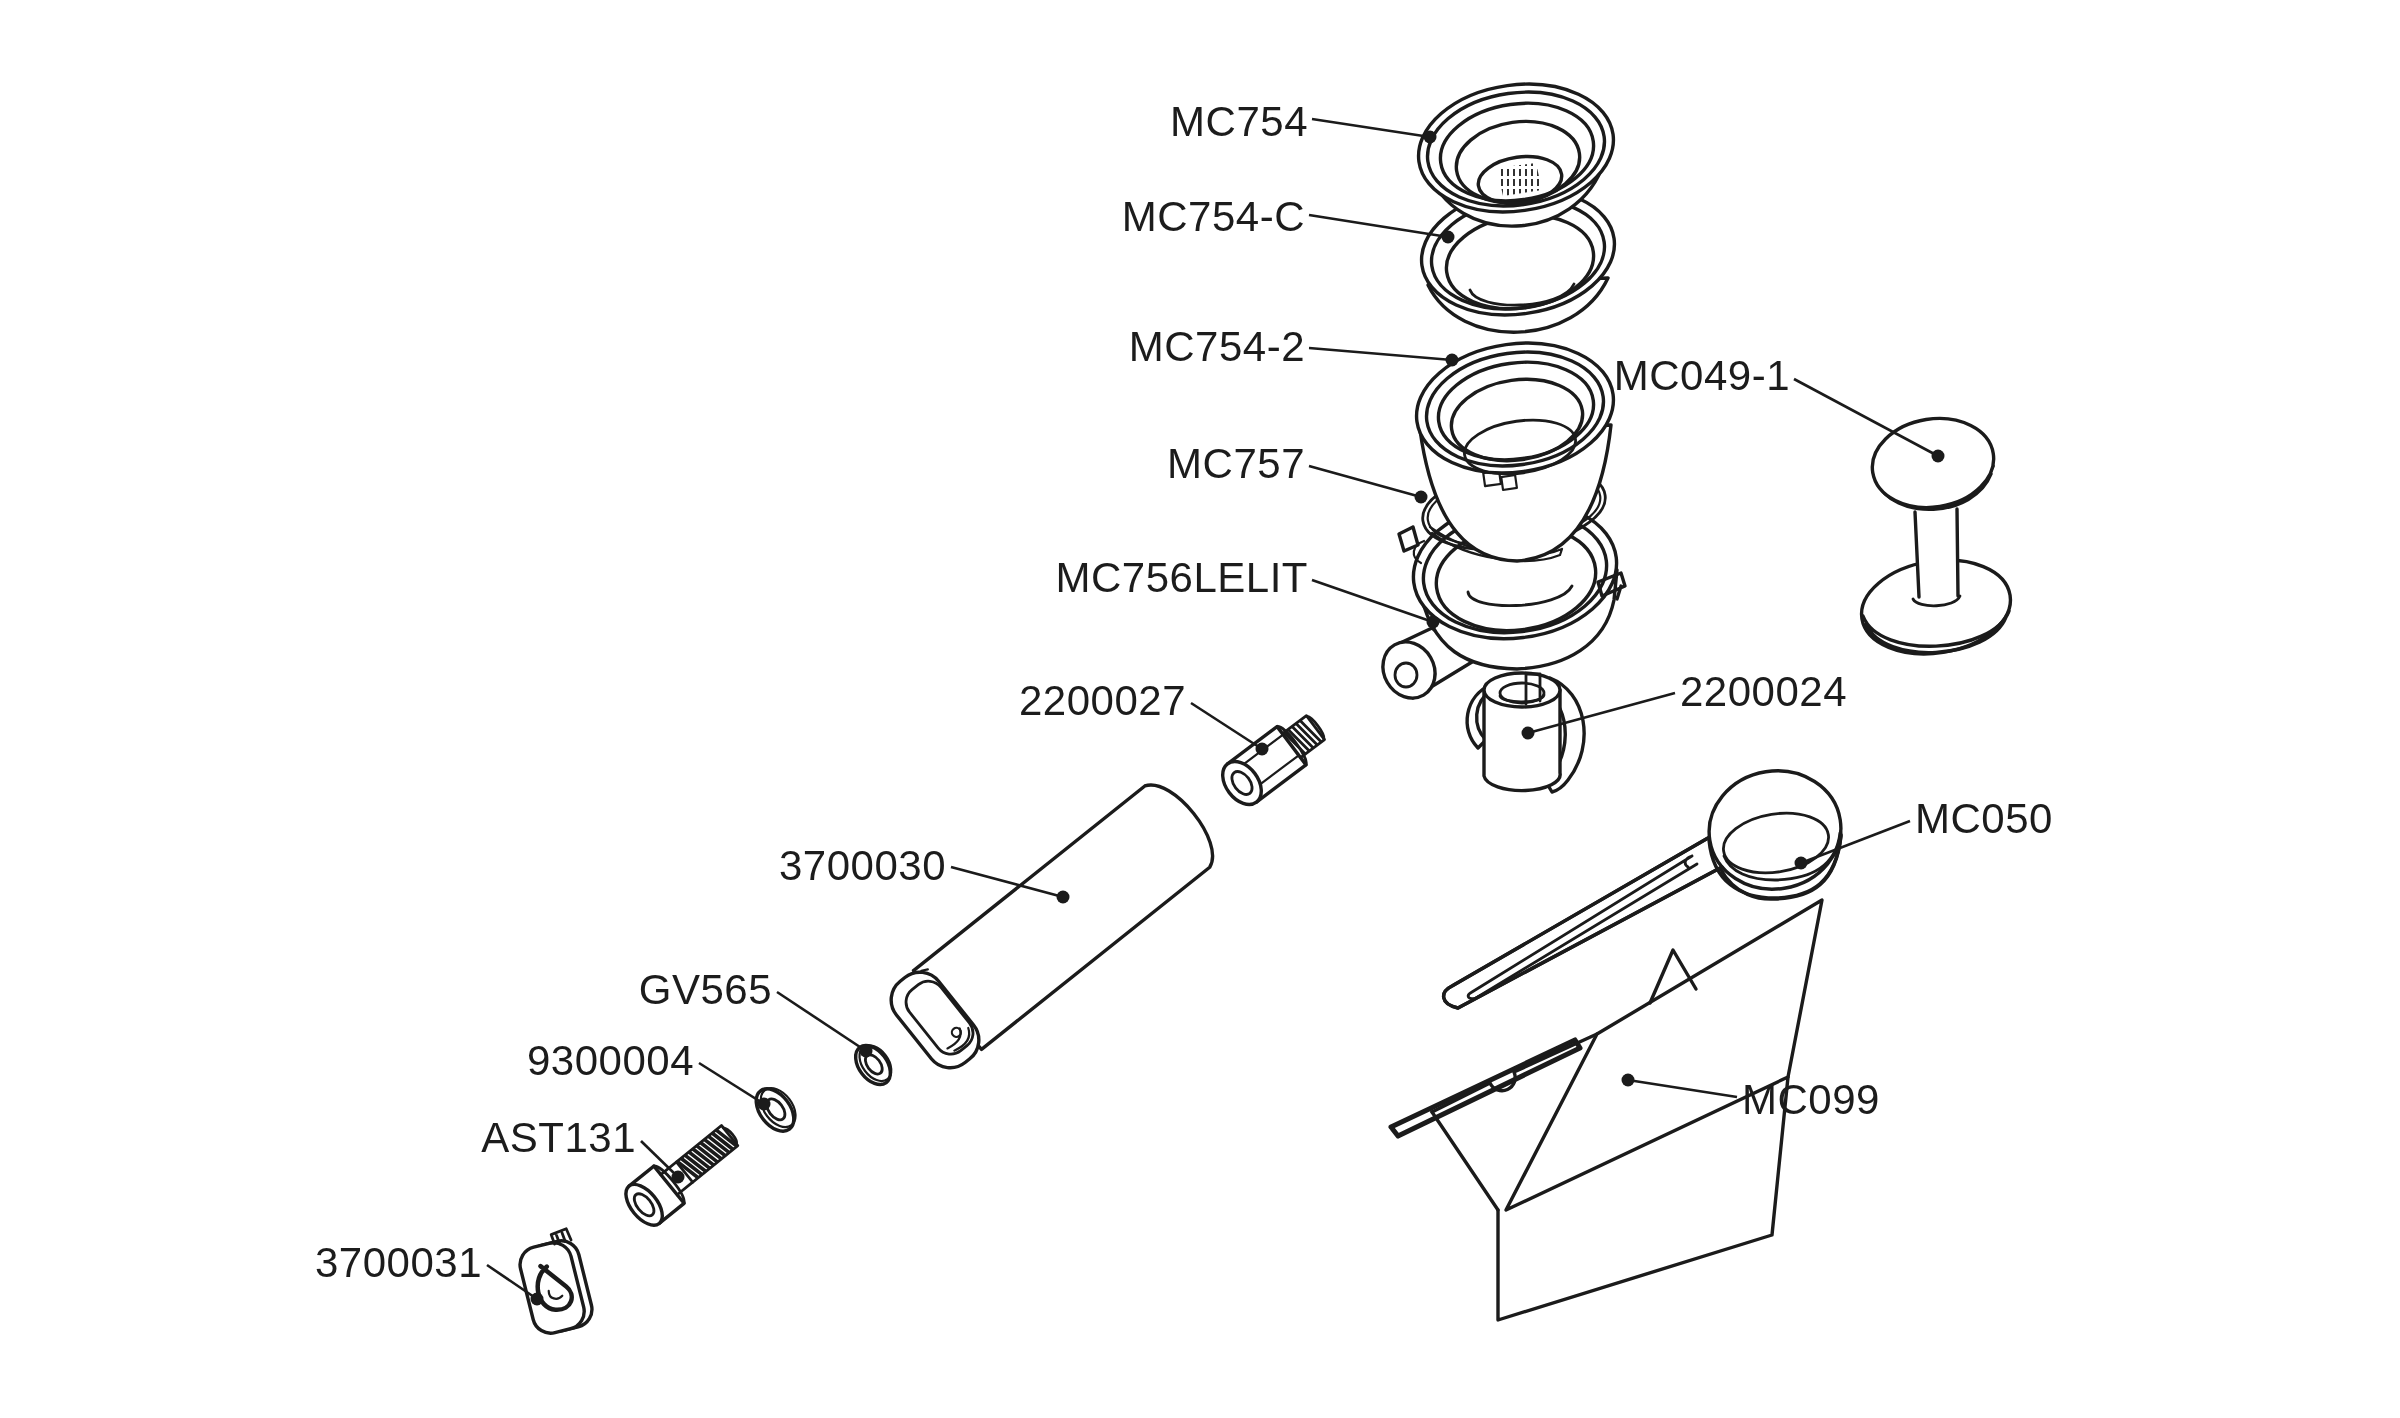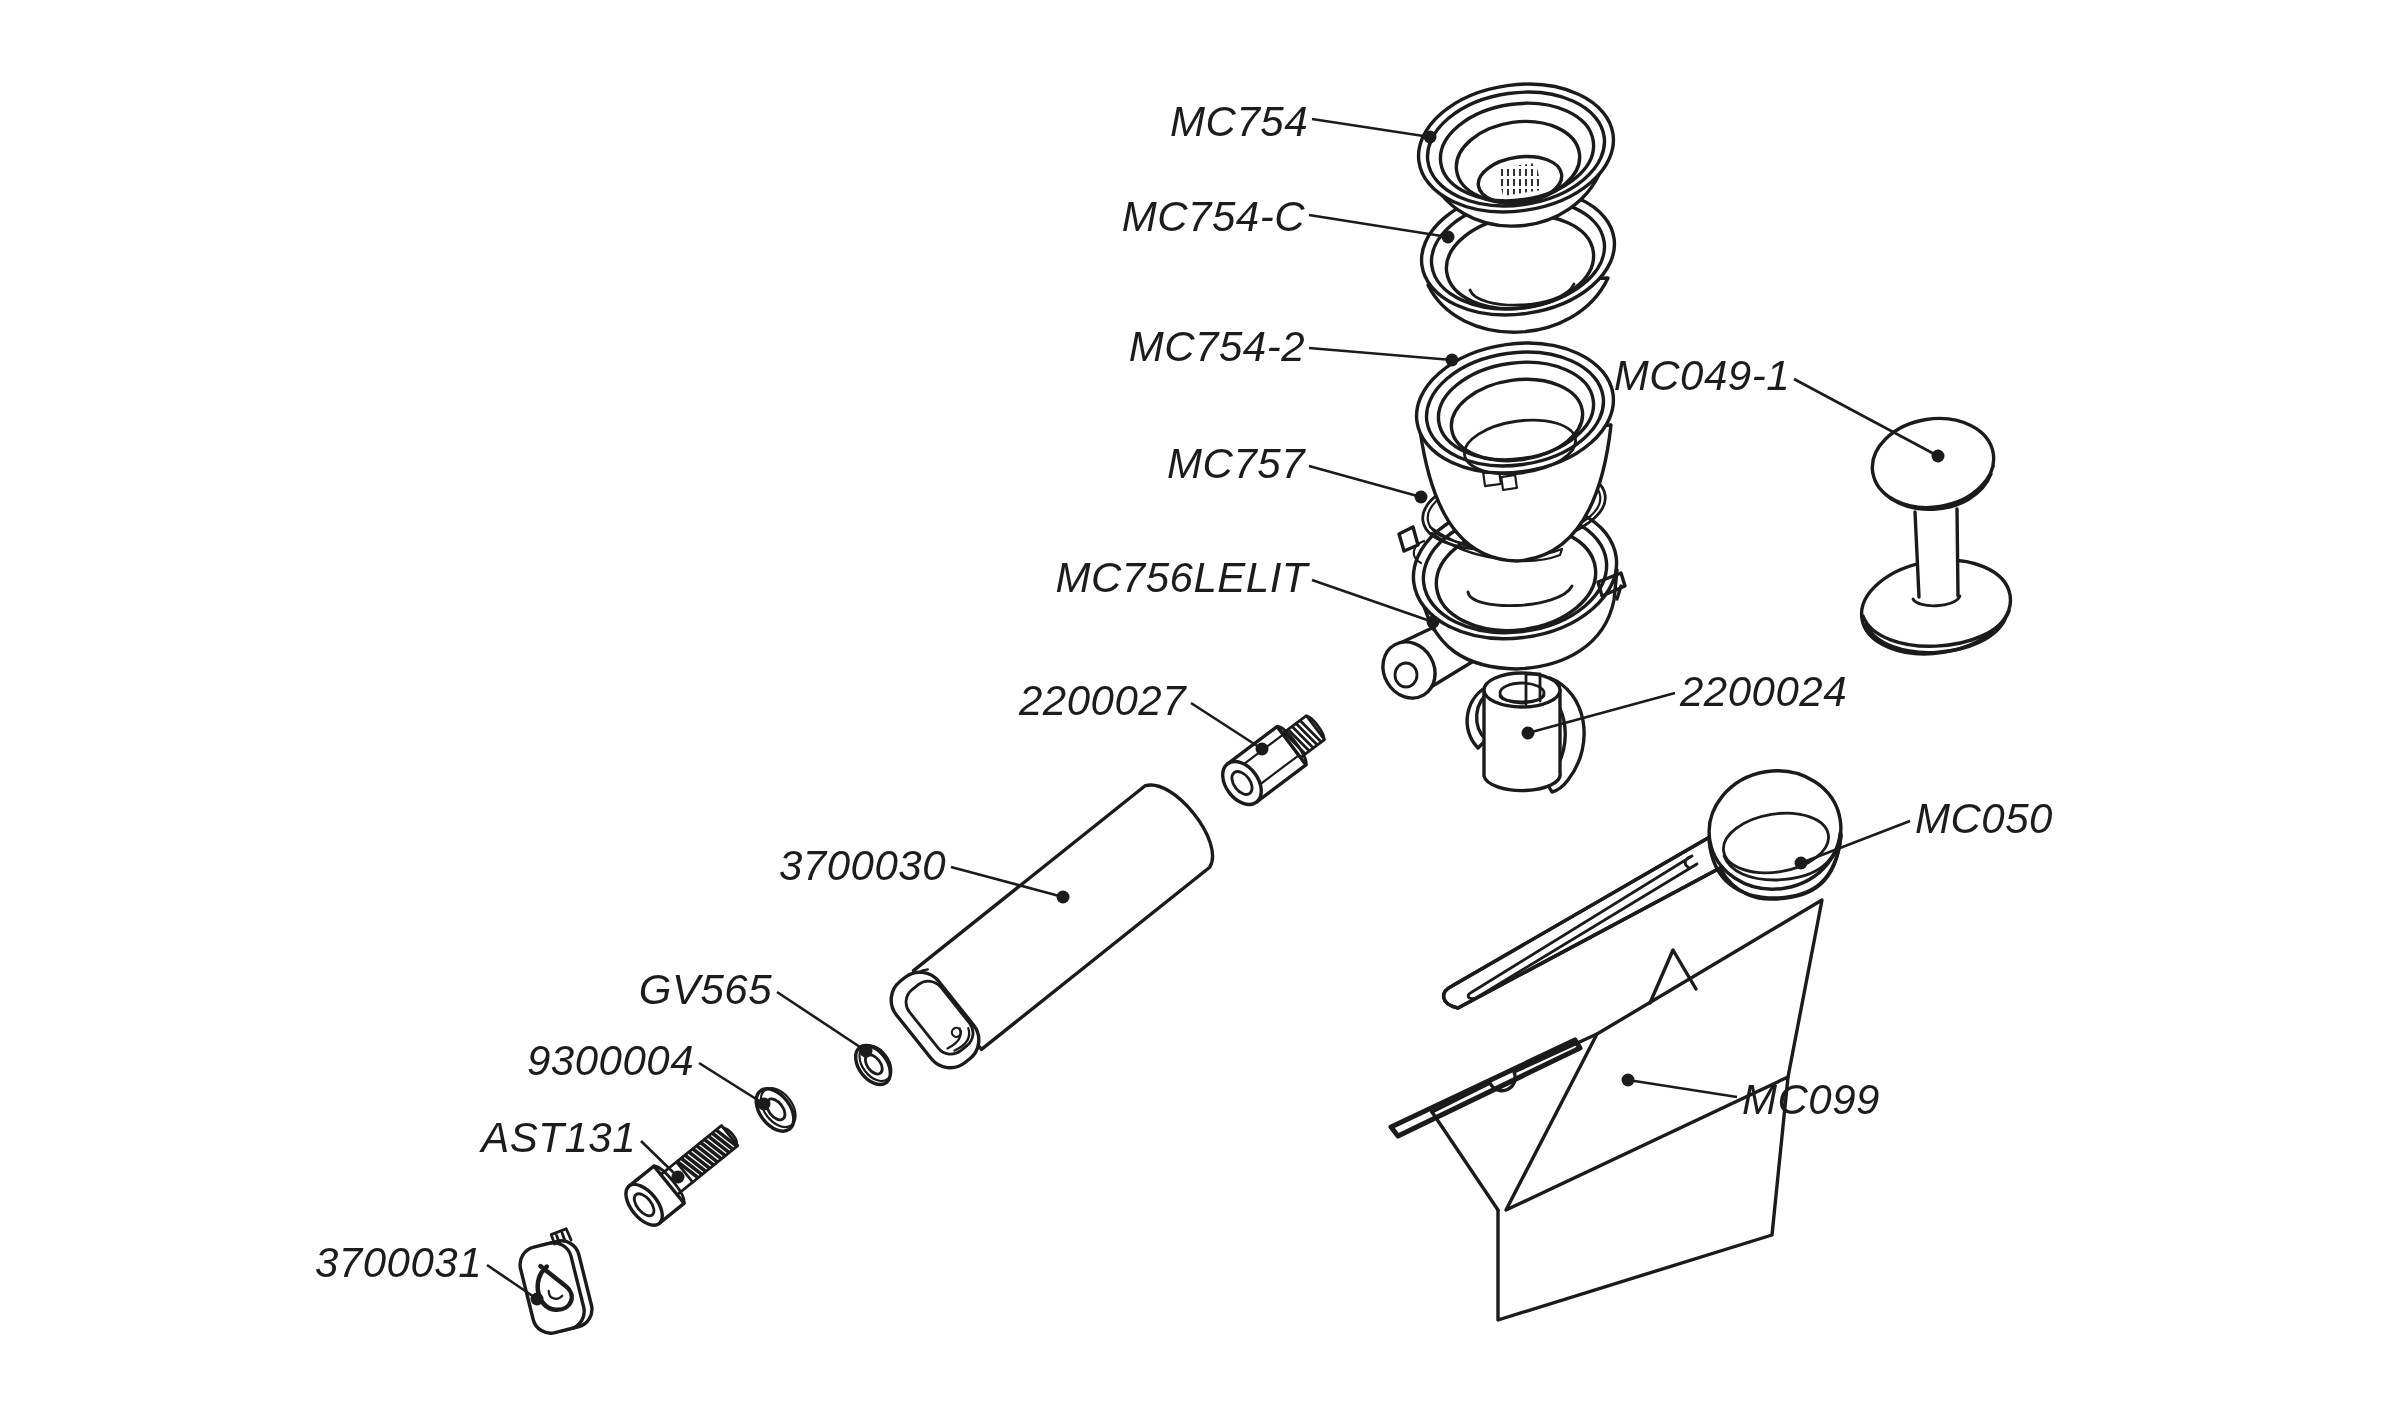--- a/index.html
+++ b/index.html
@@ -22,21 +22,21 @@
   .part-label{
     font-family:"Liberation Sans", sans-serif;
     font-size:42px;
     letter-spacing:0.5px;
     fill:#1c1c1c;
   }
 </style>
 </head>
 <body>
 
-<div class="stage" style="background: rgb(255, 255, 255); font-style: italic;">
+<div class="stage" style="background: rgb(255, 255, 255);">
 <svg viewBox="0 0 2400 1418" xmlns="http://www.w3.org/2000/svg">
   <defs>
     <pattern id="meshDots" width="8" height="8" patternUnits="userSpaceOnUse">
       <circle cx="2.4" cy="2.4" r="1.7" fill="#1b1b1b"></circle>
       <circle cx="6.4" cy="6.4" r="1.7" fill="#1b1b1b"></circle>
     </pattern>
     <pattern id="hatchV" width="6" height="10" patternUnits="userSpaceOnUse">
       <line x1="2" y1="0" x2="2" y2="10" stroke="#1b1b1b" stroke-width="1.8" stroke-dasharray="6 3"></line>
     </pattern>
   </defs>

